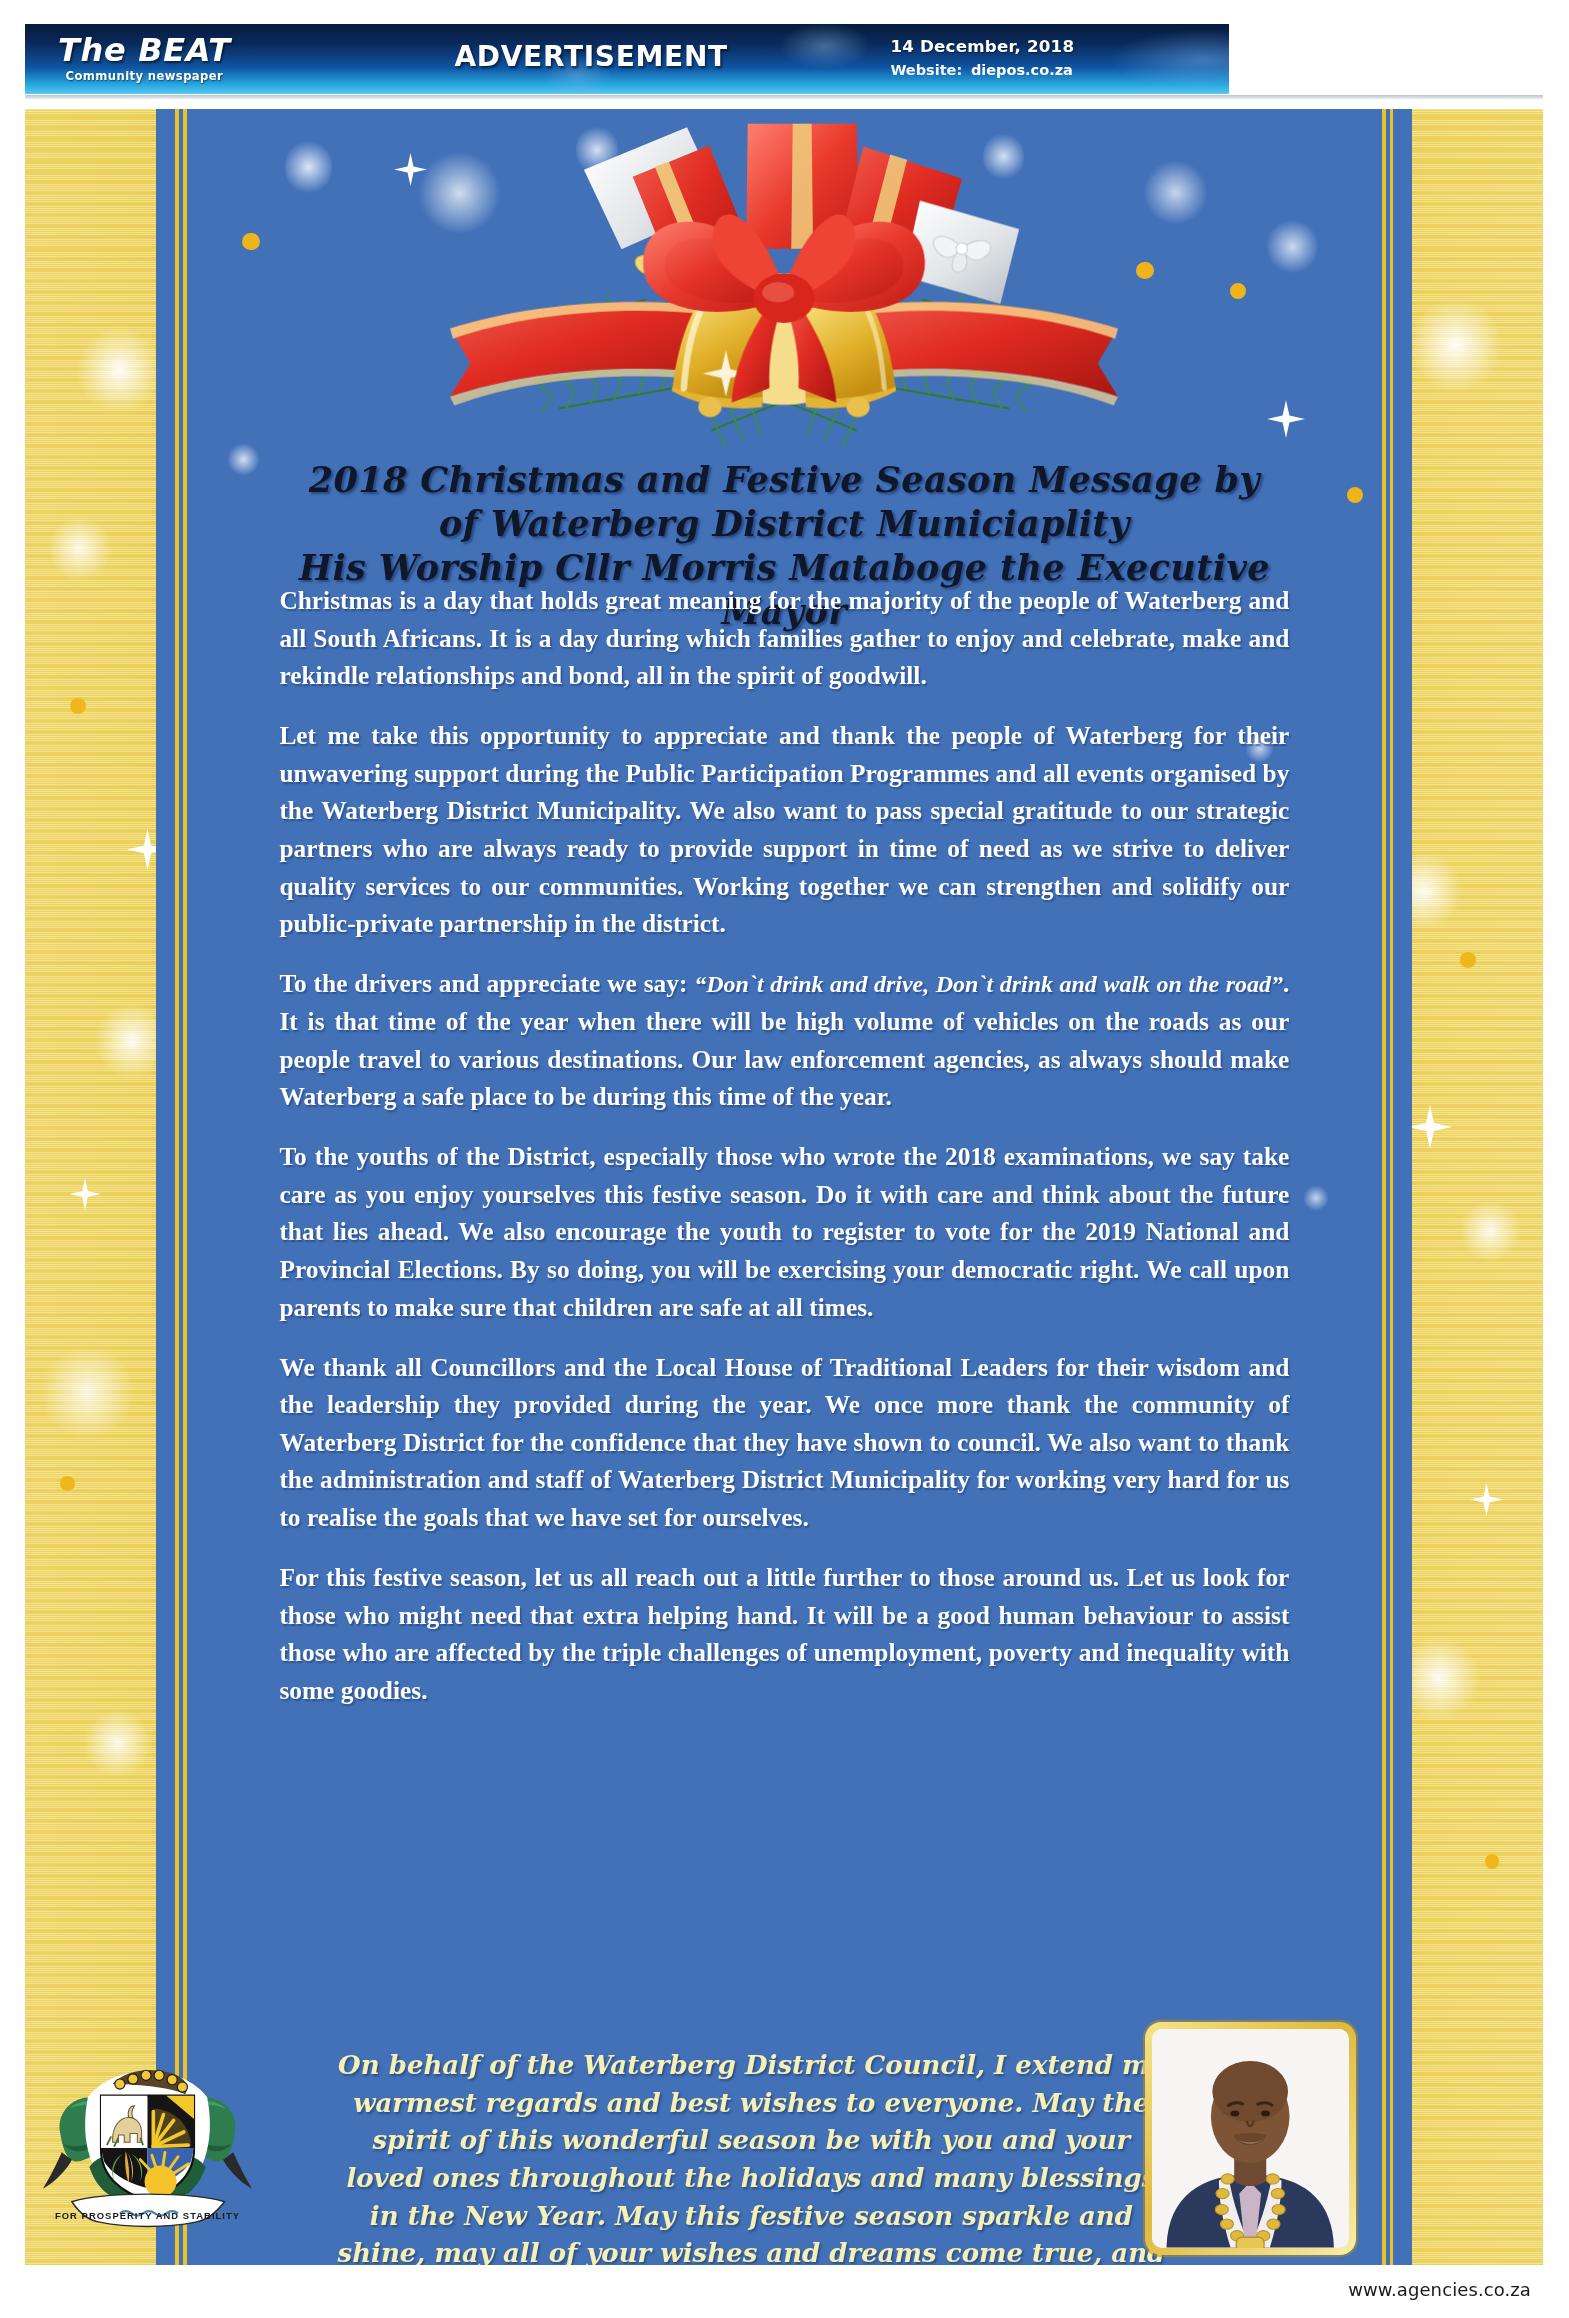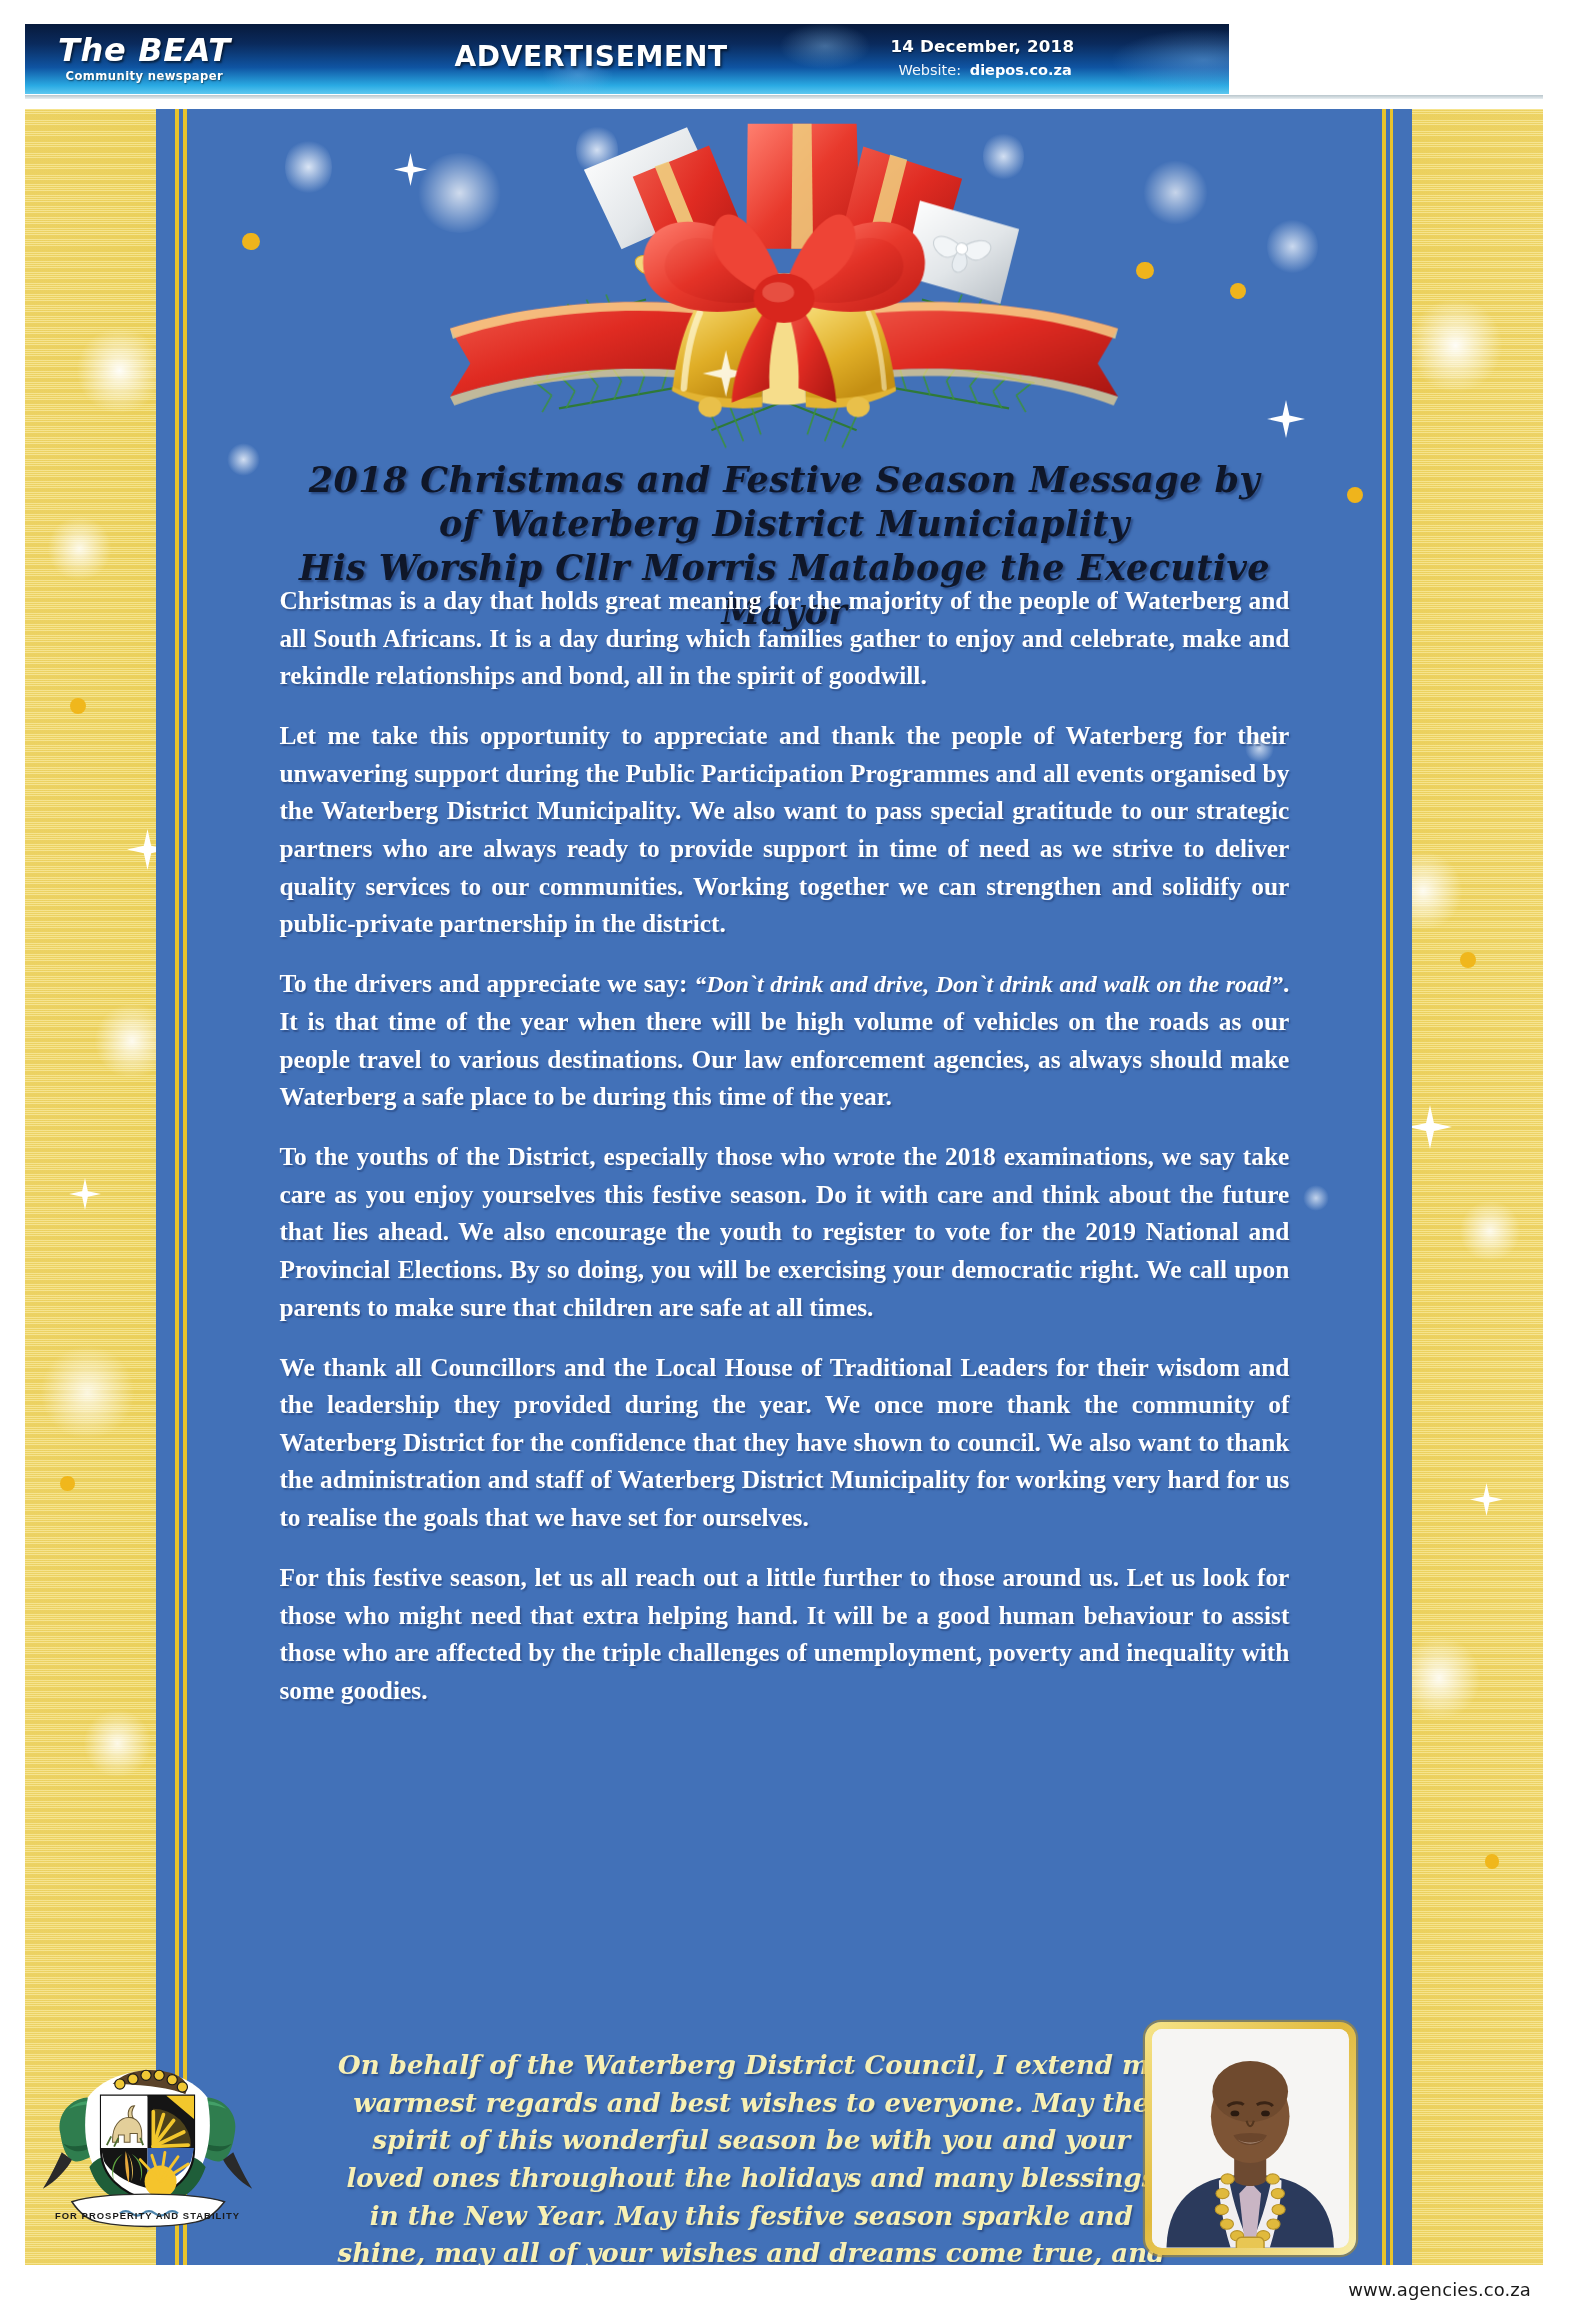--- a/index.html
+++ b/index.html
@@ -92,21 +92,21 @@
     font-weight: bold;
     letter-spacing: 0.2px;
     text-shadow: 0.7px 0.7px 1.5px rgba(0,0,0,.5);
   }
   .mast-web-row {
     margin-top: 6.5px;
     font-size: 14.5px;
     display: flex;
     gap: 8.7px;
   }
-  .mast-web-label { font-weight: normal; opacity: .95; margin-left: 8px; }
+  .mast-web-label { font-weight: bold; opacity: .95; }
   .mast-web-value { font-weight: bold; }
 
   
   .santa {
     position: absolute;
     left: 1207px;
     top: 2.9px;
     width: 109px;
     height: 70px;
   }

